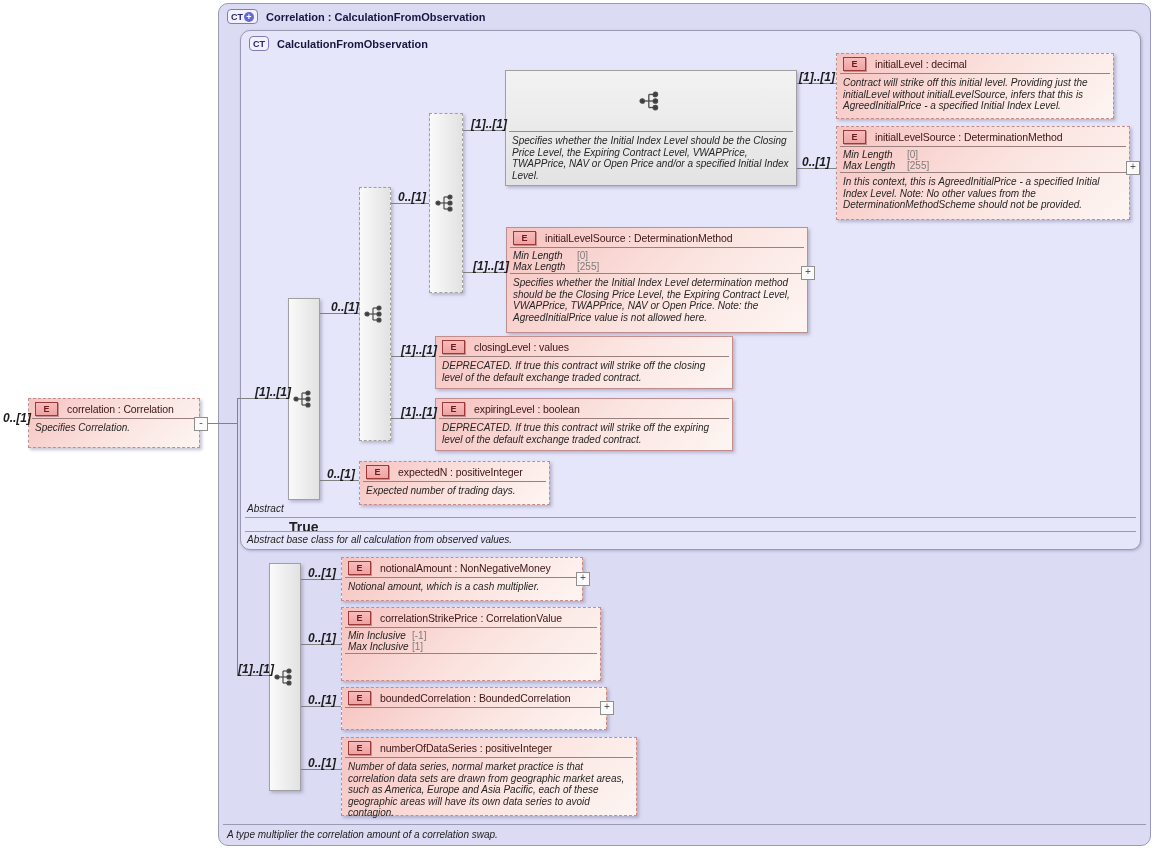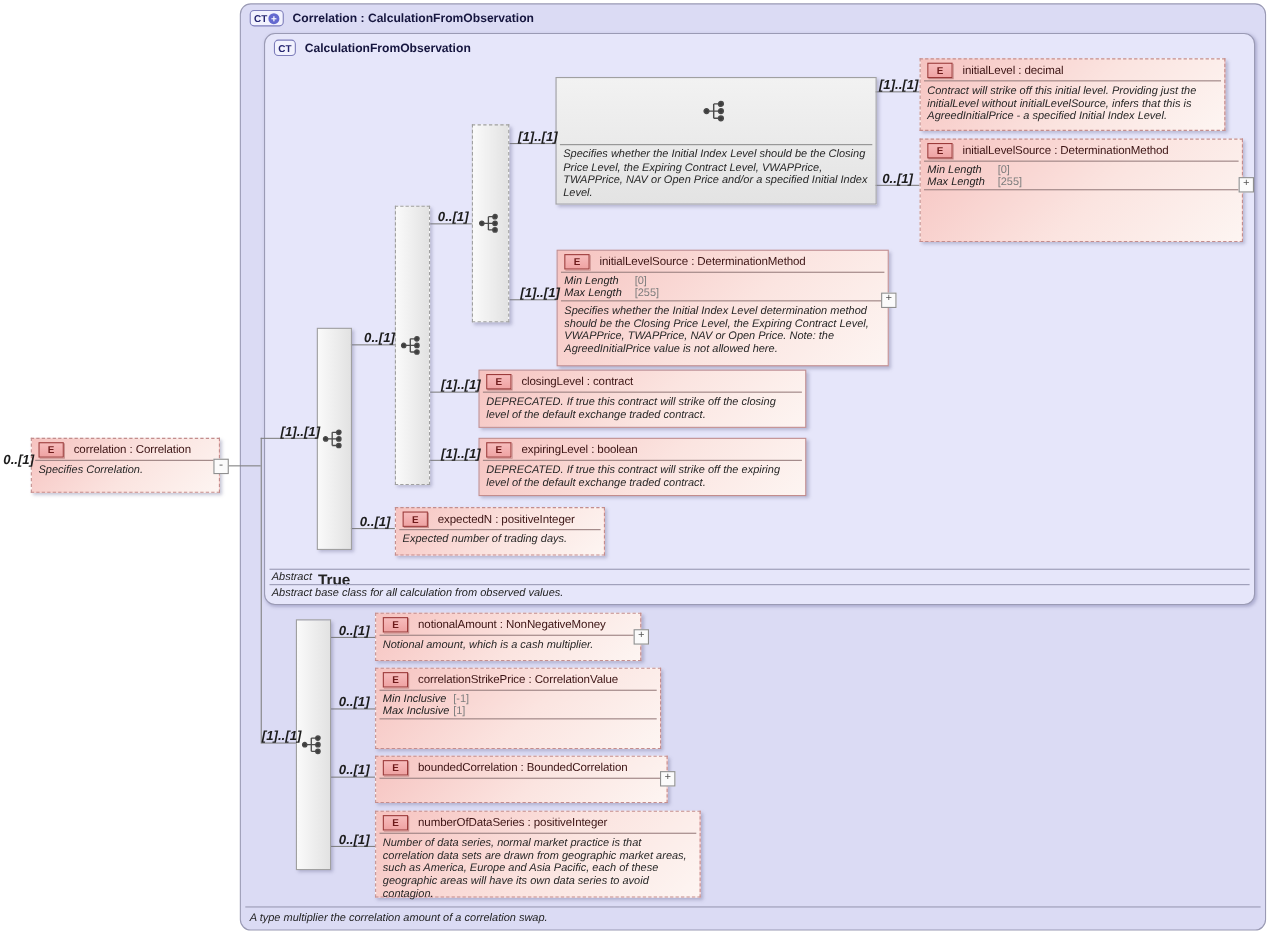--- a/index.html
+++ b/index.html
@@ -74,21 +74,21 @@
   </div>
 
   <div class="ctbox inner">
     <div class="ct-titlerow">
       <span class="ct-badge">
           <span>CT</span>
         </span>
       <span class="ct-name">CalculationFromObservation</span>
     </div>
     <div class="hsep" style="left:4px;right:4px;top:486px"></div>
-    <span class="abslabel" style="left:6px;top:488px">Abstract</span>
+    <span class="abslabel" style="left:6px;top:472px">Abstract</span>
     <span class="absval" style="left:48px;top:488px">True</span>
     <div class="hsep" style="left:4px;right:4px;top:500px"></div>
     <div class="annot" style="left:6px;top:503px">Abstract base class for all calculation from observed values.</div>
   </div>
 
   <div class="hline" style="left:207px;top:423px;width:30px"></div>
   <div class="vline" style="left:237px;top:398px;height:277px"></div>
   <div class="hline" style="left:237px;top:398px;width:51px"></div>
   <div class="hline" style="left:237px;top:675px;width:32px"></div>
   <div class="hline" style="left:318px;top:313px;width:41px"></div>
@@ -214,20 +214,21 @@
       <div class="facet">
           <span class="flabel">Min Length</span>
           <span class="fval">[0]</span>
         </div>
       <div class="facet">
           <span class="flabel">Max Length</span>
           <span class="fval">[255]</span>
         </div>
     </div>
     <div class="esep"></div>
+    <div class="edoc">In this context, this is AgreedInitialPrice - a specified Initial Index Level. Note: No other values from the DeterminationMethodScheme should not be provided.</div>
   </div>
 
   <div class="ebox" style="left:506px;top:227px;width:300px;height:104px">
     <div class="trow">
         <span class="e-badge">E</span>
         <span class="ename">initialLevelSource : DeterminationMethod</span>
       </div>
     <div class="esep"></div>
     <div class="facets">
       <div class="facet">
@@ -239,21 +240,21 @@
           <span class="fval">[255]</span>
         </div>
     </div>
     <div class="esep"></div>
     <div class="edoc">Specifies whether the Initial Index Level determination method should be the Closing Price Level, the Expiring Contract Level, VWAPPrice, TWAPPrice, NAV or Open Price. Note: the AgreedInitialPrice value is not allowed here.</div>
   </div>
 
   <div class="ebox" style="left:435px;top:336px;width:296px;height:51px">
     <div class="trow">
         <span class="e-badge">E</span>
-        <span class="ename">closingLevel : contract</span>
+        <span class="ename">closingLevel : values</span>
       </div>
     <div class="esep"></div>
     <div class="edoc">DEPRECATED. If true this contract will strike off the closing level of the default exchange traded contract.</div>
   </div>
 
   <div class="ebox" style="left:435px;top:398px;width:296px;height:51px">
     <div class="trow">
         <span class="e-badge">E</span>
         <span class="ename">expiringLevel : boolean</span>
       </div>

